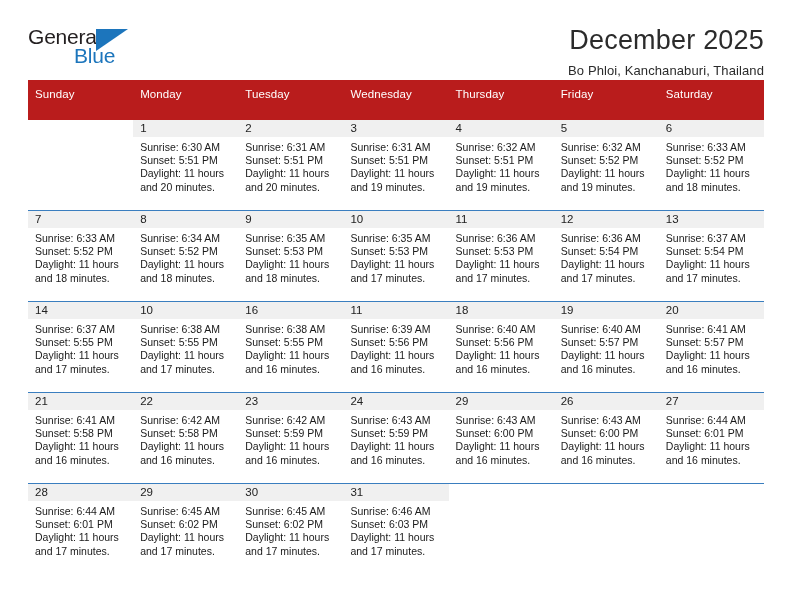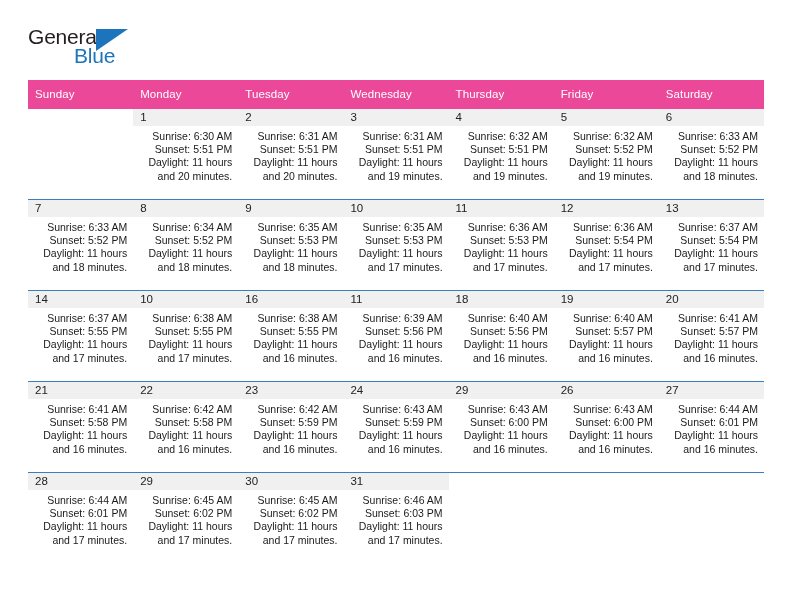--- a/index.html
+++ b/index.html
@@ -86,26 +86,26 @@
   }
 
   
   table.calendar {
     width: 736px;
     border-collapse: collapse;
     table-layout: fixed;
     margin-top: 6px;
   }
   table.calendar th {
-    background: #ec4899;
+    background: #b91c1c;
     color: #ffffff;
     font-weight: normal;
     font-size: 11.5px;
     text-align: left;
-    padding: 5px 0 6px 7px;
+    padding: 5px 0 17px 7px;
     height: 18px;
     letter-spacing: 0.1px;
   }
   table.calendar td {
     vertical-align: top;
     padding: 0;
     height: 90px;
     border-top: 1px solid #3a7ebf;
   }
   table.calendar tr.week-row:first-child td {
@@ -125,21 +125,20 @@
     color: #222222;
   }
   .cell.blank .daynum-band {
     background: transparent;
   }
   .info {
     padding: 4px 6px 0 7px;
     font-size: 10.5px;
     line-height: 13.2px;
     color: #1a1a1a;
-    text-align: right;
   }
   .info div {
     white-space: nowrap;
   }
   .info .daylight {
     white-space: normal;
   }
 </style>
 </head>
 <body>
@@ -148,20 +147,22 @@
 
   <div class="header">
 
     <div class="logo">
       <span class="logo-general">General</span>
       <span class="logo-triangle"></span>
       <span class="logo-blue">Blue</span>
     </div>
 
     <div class="title-block">
+      <div class="cal-title">December 2025</div>
+      <div class="cal-subtitle">Bo Phloi, Kanchanaburi, Thailand</div>
     </div>
 
   </div>
 
   <table class="calendar">
     <thead>
       <tr>
         <th>Sunday</th>
         <th>Monday</th>
         <th>Tuesday</th>

